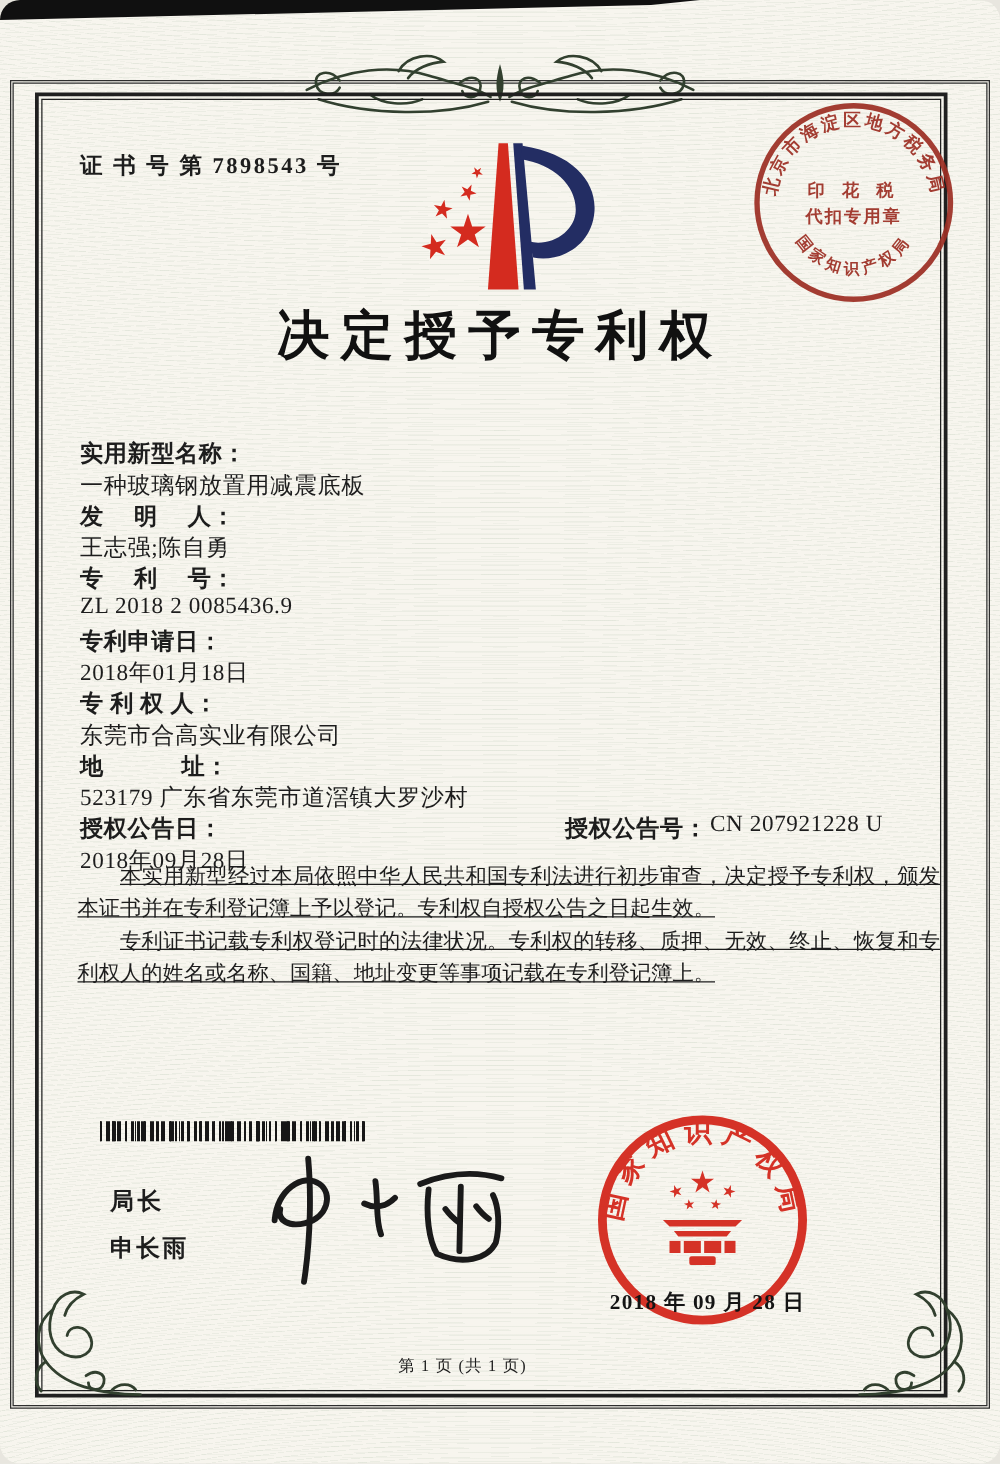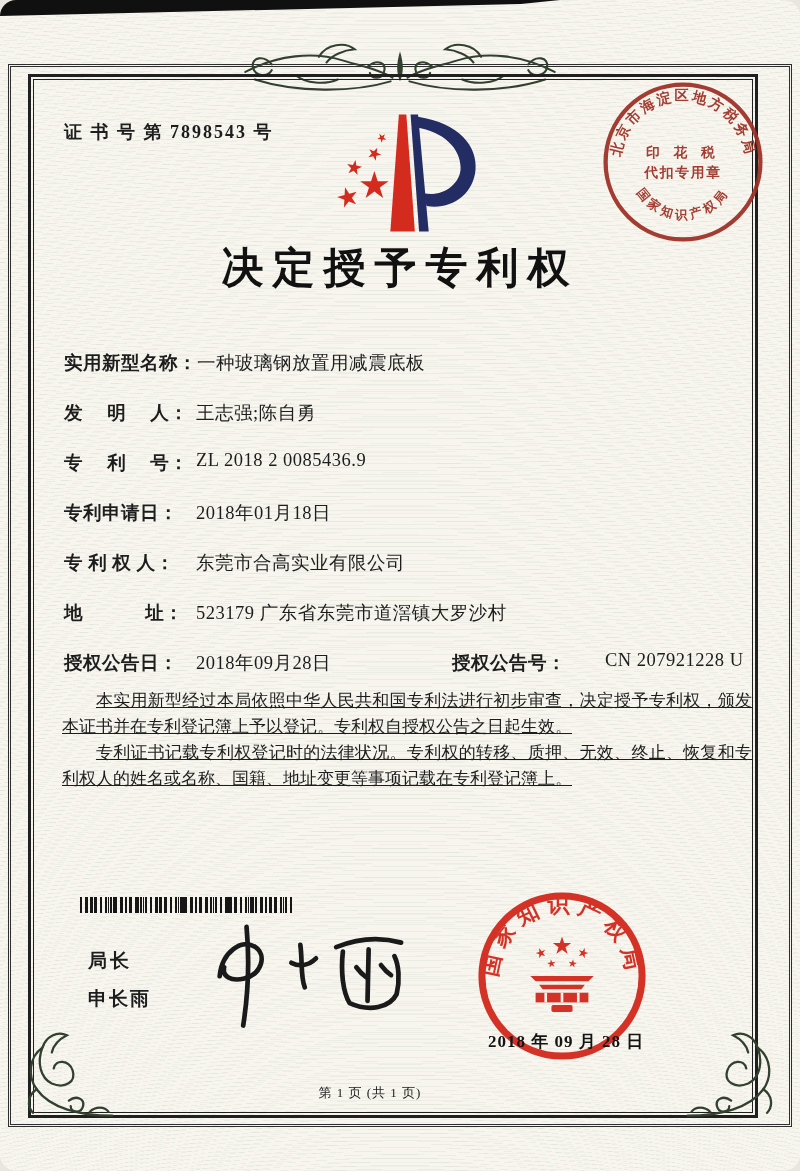--- a/index.html
+++ b/index.html
@@ -18,24 +18,24 @@
   .photo-edge{top:0;left:0;width:560px;height:16px;background:#101010;
     clip-path:polygon(0 0,100% 0,93% 25%,0 100%);}
   
   .outer-border{top:64px;left:8px;right:8px;bottom:44px;border:3px double #2e2e2e;}
   
   .inner-border{top:74px;left:28px;width:724px;height:1038px;border:3px solid #202020;}
   .inner-border::after{content:"";position:absolute;inset:2px;border:1px solid #202020;}
   .cert-number{top:120px;left:64px;font-size:18px;letter-spacing:2px;font-weight:600;}
   .logo-box{top:106px;left:308px;width:186px;height:132px;}
   .title{top:240px;left:0;width:100%;text-align:center;font-size:42px;font-weight:700;letter-spacing:9px;color:#111;}
-  .field-row{left:64px;display:flex;font-size:18.5px;}
+  .field-row{left:64px;display:flex;font-size:18.5px;flex-direction:column;}
   .field-label{white-space:pre;min-width:132px;font-weight:600;letter-spacing:.5px;}
   .field-value{letter-spacing:.5px;}
-  .grant-right{left:452px;display:flex;font-size:18.5px;gap:37px;}
+  .grant-right{left:452px;display:flex;font-size:18.5px;}
   .body-text{top:688px;left:62px;width:690px;font-size:17px;line-height:26px;text-align:justify;}
   .body-text p{margin:0;text-indent:2em;text-decoration:underline;}
   .barcode{top:897px;left:80px;width:214px;height:16px;
     background-image:
       repeating-linear-gradient(90deg,#161616 0 2px,transparent 2px 5px),
       repeating-linear-gradient(90deg,#161616 0 1px,transparent 1px 7px),
       repeating-linear-gradient(90deg,transparent 0 10px,#161616 10px 13px,transparent 13px 23px);
   }
   .director-title{top:948px;left:88px;font-size:19px;letter-spacing:3px;font-weight:600;}
   .director-name{top:986px;left:88px;font-size:19px;letter-spacing:2px;font-weight:600;}

